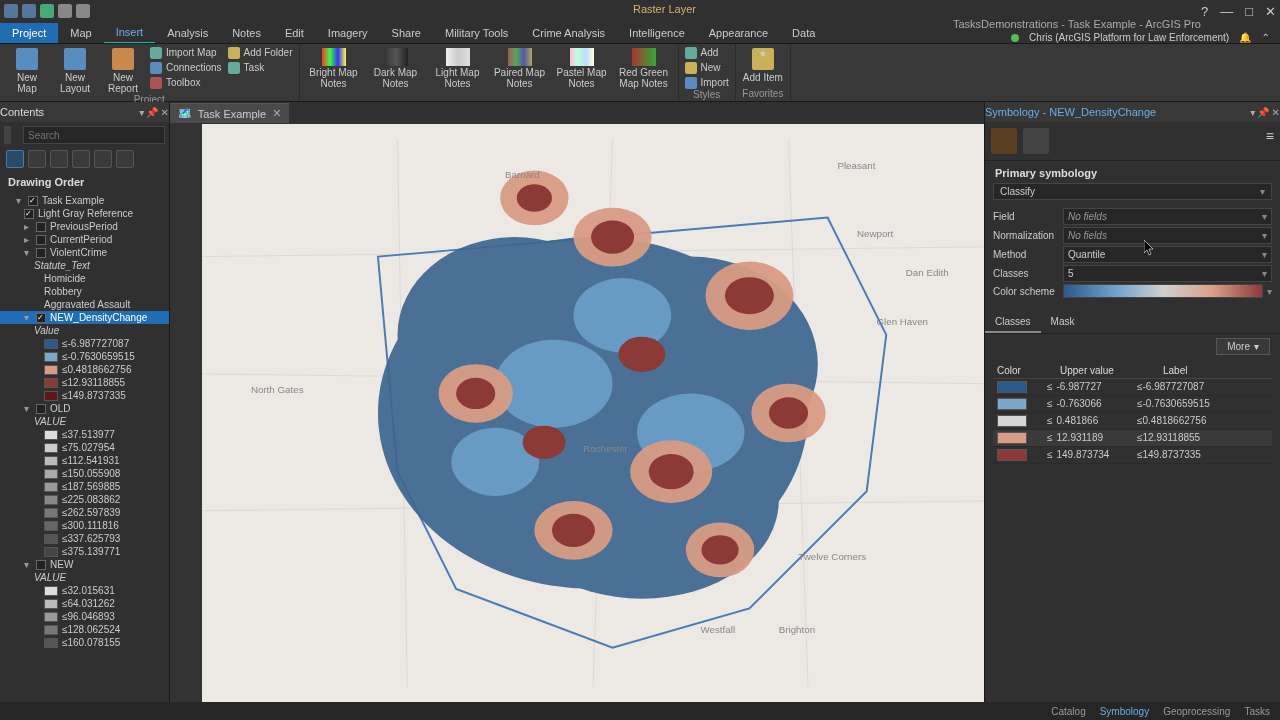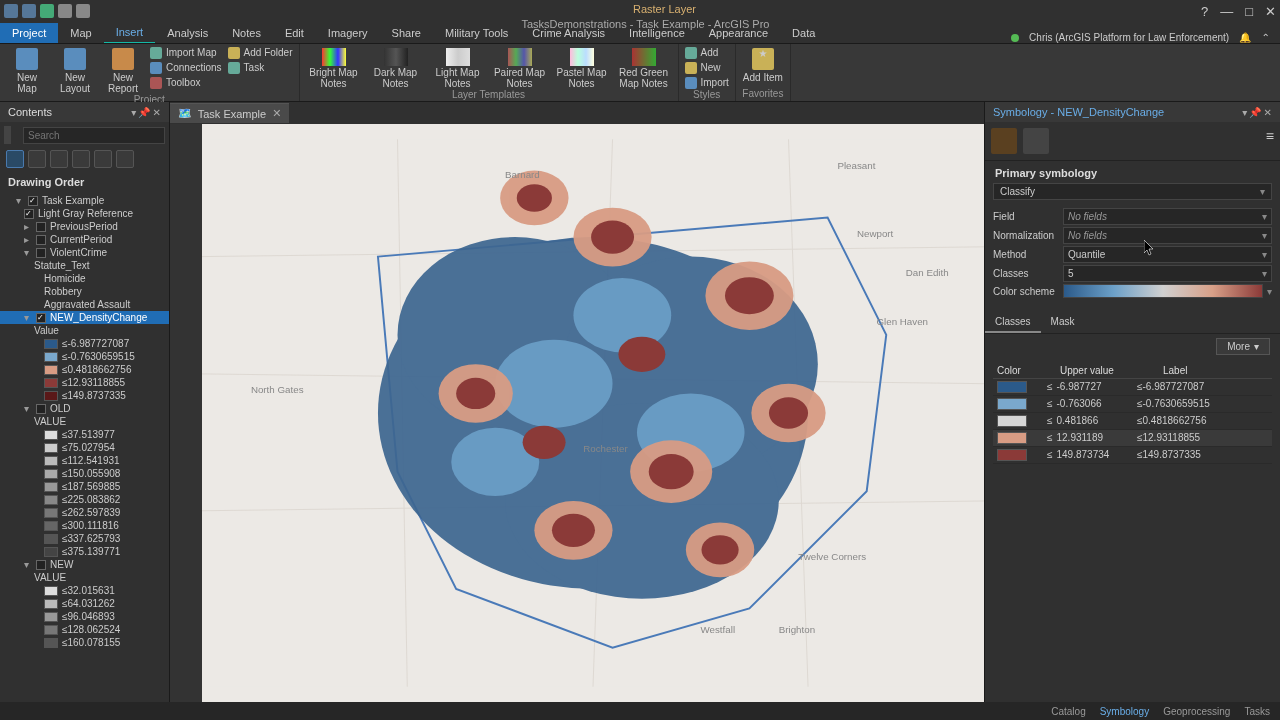--- a/index.html
+++ b/index.html
@@ -4,21 +4,21 @@
 <style>
 * { margin: 0; padding: 0; box-sizing: border-box; font-family: "Segoe UI", Arial, sans-serif; }
 body { background: #2b2b2b; color: #ccc; font-size: 11px; width: 1280px; height: 720px; overflow: hidden; position: relative; }
 
 
 .titlebar { height: 22px; background: #303030; display: flex; align-items: center; padding: 0 4px; }
 .titlebar .qat { display: flex; gap: 4px; }
 .titlebar .qat .qicon { width: 14px; height: 14px; background: #4a7; border-radius: 2px; }
 .titlebar .qat .qicon.b { background: #579; }
 .titlebar .qat .qicon.c { background: #888; }
-.titlebar .doc-title { flex: 1; text-align: center; color: #aaa; font-size: 11px; margin-top: 25px; }
+.titlebar .doc-title { flex: 1; text-align: right; color: #aaa; font-size: 11px; margin-top: 25px; }
 .titlebar .context-tab { position: absolute; left: 625px; top: 0; color: #d8b070; font-size: 11px; padding: 3px 8px; }
 .titlebar .win-controls { display: flex; gap: 12px; color: #ccc; font-size: 13px; }
 .titlebar .win-controls span { cursor: pointer; }
 
 
 .ribbon-tabs { height: 22px; background: #303030; display: flex; align-items: flex-end; border-bottom: 1px solid #1a1a1a; }
 .ribbon-tabs .tab { padding: 4px 12px; color: #ccc; cursor: pointer; font-size: 11px; }
 .ribbon-tabs .tab.file { background: #206db5; color: #fff; }
 .ribbon-tabs .tab.active { color: #6aaee8; border-bottom: 1px solid #14b8a6; }
 .ribbon-tabs .user-area { margin-left: auto; display: flex; align-items: center; gap: 10px; padding-right: 10px; color: #ccc; font-size: 10px;}
@@ -37,33 +37,33 @@
 .notes-btn { display:flex; flex-direction:column; align-items:center; width:56px; font-size:10px; text-align:center; line-height:1.05; cursor:pointer;}
 .notes-btn .nicon { width:24px; height:18px; margin:2px 0;}
 
 .c-blue{background:#5a8dbd;} .c-green{background:#6a9;} .c-orange{background:#c88a4a;} .c-yellow{background:#c9b157;} .c-red{background:#a55;}
 
 
 .main-area { position: absolute; top: 102px; bottom: 0; left: 0; right: 0; display: flex; }
 
 
 .contents { width: 170px; background: #303030; display: flex; flex-direction: column; border-right: 1px solid #1a1a1a;}
-.pane-header { background: #383838; padding: 4px 8px; display: flex; align-items: center; font-size: 11px; color:#ddd;}
+.pane-header { background: #383838; padding: 4px 0; display: flex; align-items: center; font-size: 11px; color:#ddd;}
 .pane-header .pane-controls { margin-left: auto; display:flex; gap:2px; color:#aaa; font-size:10px;}
 .pane-header .pane-controls span{cursor:pointer;}
-.search-row { display:flex; padding:4px; gap:12px;align-items:flex-end;}
+.search-row { display:flex; padding:4px; gap:12px;}
 .search-row input { flex:1; background:#262626; border:1px solid #444; color:#ccc; padding:2px 4px; font-size:10px;}
 .search-row .sbtn{width:16px;height:18px;background:#444;}
 .toc-toolbar { display:flex; gap:4px; padding:2px 6px;}
 .toc-toolbar .ticon{width:18px;height:18px;background:#3a3a3a;border:1px solid #555;border-radius:2px;cursor:pointer;}
 .toc-toolbar .ticon.active{background:#2a4a66;border-color:#4a7aae;}
 .drawing-order { padding:6px 8px; font-weight:bold; color:#ddd;}
 .tree { flex:1; overflow-y:auto; font-size:10px; }
 .tree-row { display:flex; align-items:center; padding:1px 4px 1px 16px; gap:4px; cursor:pointer;}
-.tree-row.indent1{padding-left:24px;} .tree-row.indent2{padding-left:34px;} .tree-row.indent3{padding-left:44px;}
+.tree-row.indent1{padding-left:24px;} .tree-row.indent2{padding-left:34px;font-style:italic;} .tree-row.indent3{padding-left:44px;}
 .tree-row.selected { background:#206db5; color:#fff;}
 .tree-row .chk{width:10px;height:10px;border:1px solid #666;background:#222;flex-shrink:0;}
 .tree-row .chk.on::after{content:"✓";color:#fff;font-size:8px;position:relative;top:-3px;left:0;}
 .tree-row .exp{width:8px;color:#999;flex-shrink:0;}
 .tree-row .swatch{width:14px;height:10px;border:1px solid #555;flex-shrink:0;}
 .tree::-webkit-scrollbar{width:10px;} .tree::-webkit-scrollbar-thumb{background:#555;}
 
 
 .map-wrap { flex:1; display:flex; flex-direction:column; background:#333;}
 .map-tabs { height:22px; background:#303030; display:flex; align-items:center;}
@@ -228,21 +228,20 @@
           <div class="nicon" style="background:linear-gradient(90deg,#fbd,#bfd,#bdf,#ffd)"></div>
           <span>Pastel Map
 Notes</span>
         </div>
       <div class="notes-btn">
           <div class="nicon" style="background:linear-gradient(90deg,#a33,#3a3)"></div>
           <span>Red Green
 Map Notes</span>
         </div>
     </div>
-    <div class="group-label">Layer Templates</div>
   </div>
   <div class="ribbon-group">
     <div class="group-content">
       <div class="small-btn-stack">
         <div class="small-btn">
             <div class="sicon c-green"></div>
             <span>Add</span>
           </div>
         <div class="small-btn">
             <div class="sicon c-yellow"></div>

